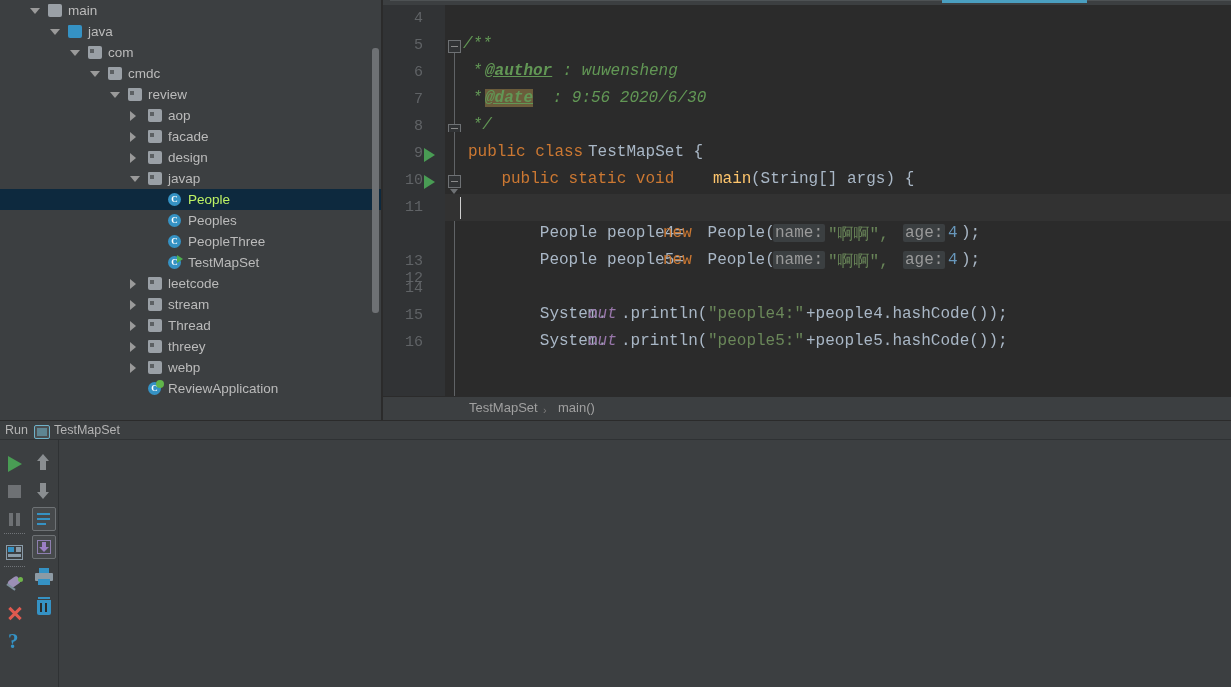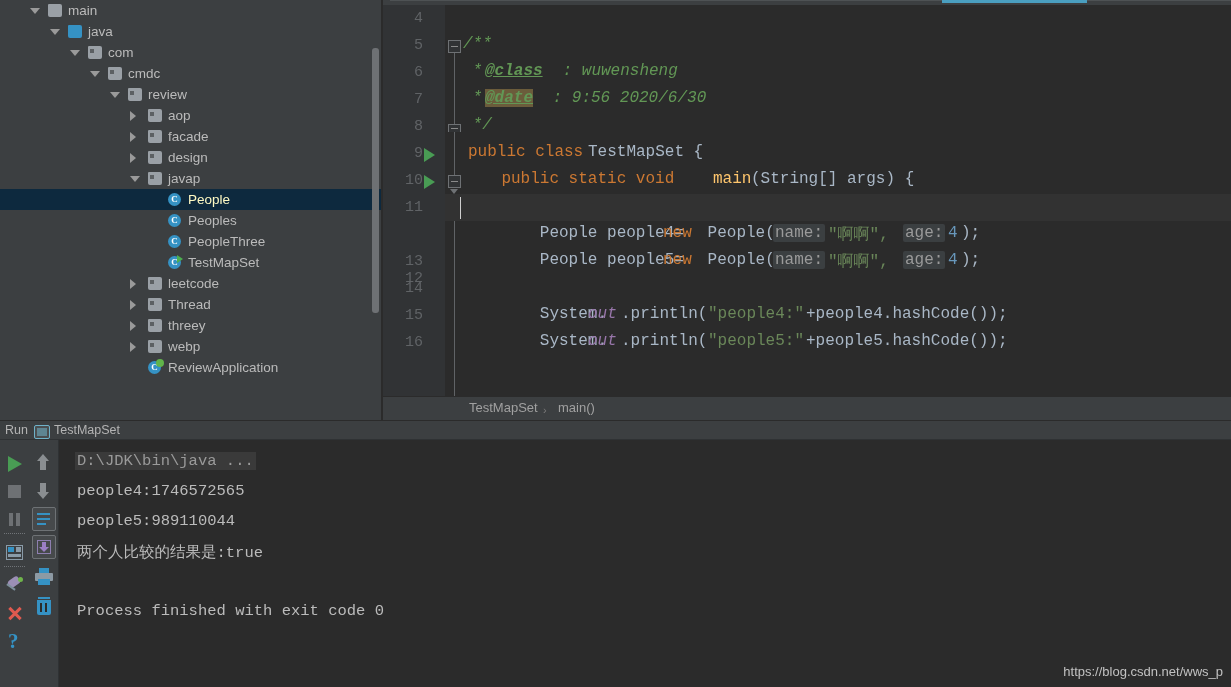--- a/index.html
+++ b/index.html
@@ -158,38 +158,43 @@
           <div class="ic folder" style="left: 148px;"></div>
           <div class="lbl" style="left: 168px;">design</div>
         </div>
         <div class="node">
           <div class="arrow open" style="left: 130px;"></div>
           <div class="ic folder" style="left: 148px;"></div>
           <div class="lbl" style="left: 168px;">javap</div>
         </div>
         <div class="node sel">
           <div class="ic cls" style="left: 168px; width: 13px; height: 13px;">C</div>
-          <div class="lbl" style="left: 188px; color: #fef9c3;">People</div>
+          <div class="lbl" style="left: 188px; color: #bef264;">People</div>
         </div>
         <div class="node">
           <div class="ic cls" style="left: 168px; width: 13px; height: 13px;">C</div>
           <div class="lbl" style="left: 188px;">Peoples</div>
         </div>
         <div class="node">
           <div class="ic cls" style="left: 168px; width: 13px; height: 13px;">C</div>
           <div class="lbl" style="left: 188px;">PeopleThree</div>
         </div>
         <div class="node">
           <div class="ic cls" style="left: 168px; width: 13px; height: 13px;">C<div class="runmark"></div></div>
           <div class="lbl" style="left: 188px;">TestMapSet</div>
         </div>
         <div class="node">
           <div class="arrow closed" style="left: 130px;"></div>
           <div class="ic folder" style="left: 148px;"></div>
           <div class="lbl" style="left: 168px;">leetcode</div>
+        </div>
+        <div class="node">
+          <div class="arrow closed" style="left: 130px;"></div>
+          <div class="ic folder" style="left: 148px;"></div>
+          <div class="lbl" style="left: 168px;">stream</div>
         </div>
         <div class="node">
           <div class="arrow closed" style="left: 130px;"></div>
           <div class="ic folder" style="left: 148px;"></div>
           <div class="lbl" style="left: 168px;">Thread</div>
         </div>
         <div class="node">
           <div class="arrow closed" style="left: 130px;"></div>
           <div class="ic folder" style="left: 148px;"></div>
           <div class="lbl" style="left: 168px;">threey</div>
@@ -233,21 +238,21 @@
     <div class="foldbox" style="top: 35px;"></div>
         <div class="foldend" style="top: 119px;"></div>
         <div class="foldbox" style="top: 170px;"></div>
         <div class="foldtri" style="top: 184px;"></div>
       </div>
     <div class="caretline" style="top: 189px;"></div>
       <div class="caret" style="left: 77px; top: 192px; height: 22px;"></div>
       <div id="code" class="codearea">
         <div class="cline" style="top: 3px; height: 27px;"></div>
         <div class="cline" style="top: 30px; height: 27px;"><span class="cmt" style="position: absolute; left: 0px;">/**</span></div>
-        <div class="cline" style="top: 57px; height: 27px;"><span class="cmt" style="position: absolute; left: 0px;"> * </span><span class="tag" style="position: absolute; left: 22px;">@class</span><span class="cmt" style="position: absolute; left: 90px;"> : wuwensheng</span></div>
+        <div class="cline" style="top: 57px; height: 27px;"><span class="cmt" style="position: absolute; left: 0px;"> * </span><span class="tag" style="position: absolute; left: 22px;">@author</span><span class="cmt" style="position: absolute; left: 90px;"> : wuwensheng</span></div>
         <div class="cline" style="top: 84px; height: 27px;"><span class="cmt" style="position: absolute; left: 0px;"> * </span><span class="tag hl" style="position: absolute; left: 22px;">@date</span><span class="cmt" style="position: absolute; left: 80px;"> : 9:56 2020/6/30</span></div>
         <div class="cline" style="top: 111px; height: 27px;"><span class="cmt" style="position: absolute; left: 0px;"> */</span></div>
         <div class="cline" style="top: 138px; height: 27px;"><span class="kw" style="position: absolute; left: 5px;">public class </span><span class="typ" style="position: absolute; left: 125px;">TestMapSet {</span></div>
         <div class="cline" style="top: 165px; height: 27px;"><span class="kw" style="position: absolute; left: 0px;">    public static void </span><span class="fn" style="position: absolute; left: 250px;">main</span><span class="typ" style="position: absolute; left: 288px;">(String[] args) {</span></div>
         <div class="cline" style="top: 192px; height: 27px;"></div>
         <div class="cline" style="top: 219px; height: 27px;"><span class="typ" style="position: absolute; left: 0px;">        People people4=</span><span class="kw" style="position: absolute; left: 200px;">new</span><span class="typ" style="position: absolute; left: 235px;"> People(</span><span class="hint" style="position: absolute; left: 310px;">name:</span><span class="str" style="position: absolute; left: 365px;">"啊啊", </span><span class="hint" style="position: absolute; left: 440px;">age:</span><span class="num" style="position: absolute; left: 485px;">4</span><span class="typ" style="position: absolute; left: 498px;">);</span></div>
         <div class="cline" style="top: 246px; height: 27px;"><span class="typ" style="position: absolute; left: 0px;">        People people5=</span><span class="kw" style="position: absolute; left: 200px;">new</span><span class="typ" style="position: absolute; left: 235px;"> People(</span><span class="hint" style="position: absolute; left: 310px;">name:</span><span class="str" style="position: absolute; left: 365px;">"啊啊", </span><span class="hint" style="position: absolute; left: 440px;">age:</span><span class="num" style="position: absolute; left: 485px;">4</span><span class="typ" style="position: absolute; left: 498px;">);</span></div>
         <div class="cline" style="top: 273px; height: 27px;"></div>
         <div class="cline" style="top: 300px; height: 27px;"><span class="typ" style="position: absolute; left: 0px;">        System.</span><span class="stat" style="position: absolute; left: 125px;">out</span><span class="typ" style="position: absolute; left: 158px;">.println(</span><span class="str" style="position: absolute; left: 245px;">"people4:"</span><span class="typ" style="position: absolute; left: 343px;">+people4.hashCode());</span></div>
         <div class="cline" style="top: 327px; height: 27px;"><span class="typ" style="position: absolute; left: 0px;">        System.</span><span class="stat" style="position: absolute; left: 125px;">out</span><span class="typ" style="position: absolute; left: 158px;">.println(</span><span class="str" style="position: absolute; left: 245px;">"people5:"</span><span class="typ" style="position: absolute; left: 343px;">+people5.hashCode());</span></div>
@@ -334,26 +339,15 @@
         <div style="position:absolute;left:9px;top:17px;width:12px;height:6px;background:#3592c4;"></div>
       </div>
       <div class="ti" style="top:152px;">
         <div style="position:absolute;left:9px;top:5px;width:12px;height:2px;background:#3592c4;"></div>
         <div style="position:absolute;left:8px;top:8px;width:14px;height:15px;background:#3592c4;border-radius:0 0 2px 2px;"></div>
         <div style="position:absolute;left:11px;top:11px;width:2px;height:9px;background:#2b2b2b;"></div>
         <div style="position:absolute;left:16px;top:11px;width:2px;height:9px;background:#2b2b2b;"></div>
       </div>
     </div>
 
-    <div class="console">
-      <div id="console-lines">
-          <div class="cl cmd" style="top: 12px;">D:\JDK\bin\java ...</div>
-          <div class="cl" style="top: 42px;">people4:1746572565</div>
-          <div class="cl" style="top: 72px;">people5:989110044</div>
-          <div class="cl" style="top: 102px;">两个人比较的结果是:true</div>
-          <div class="cl" style="top: 132px;"></div>
-          <div class="cl" style="top: 162px;">Process finished with exit code 0</div>
-        </div>
-      <div class="watermark">https://blog.csdn.net/wws_p</div>
-    </div>
 
   </div>
 </div>
 
 </body></html>

